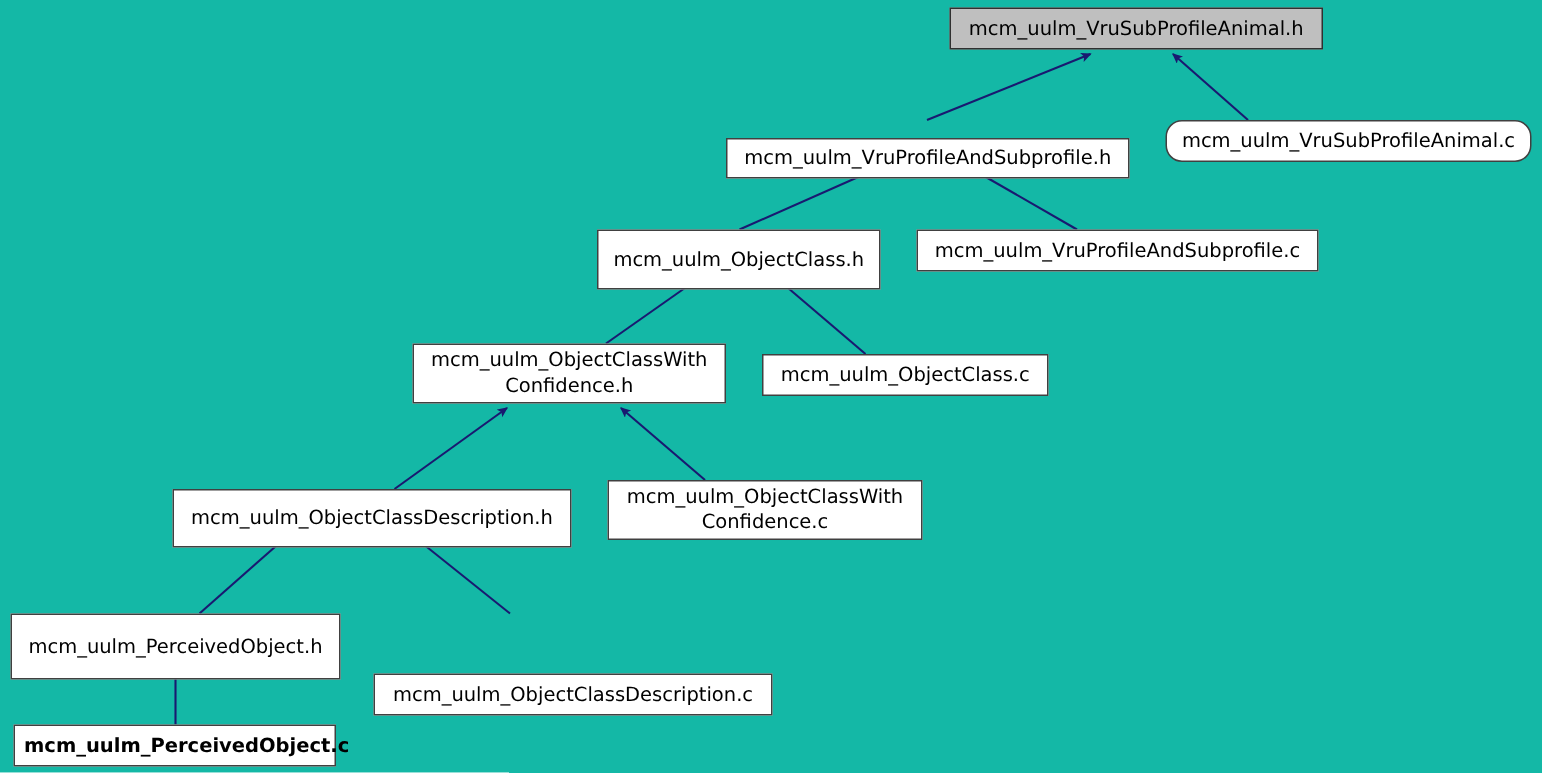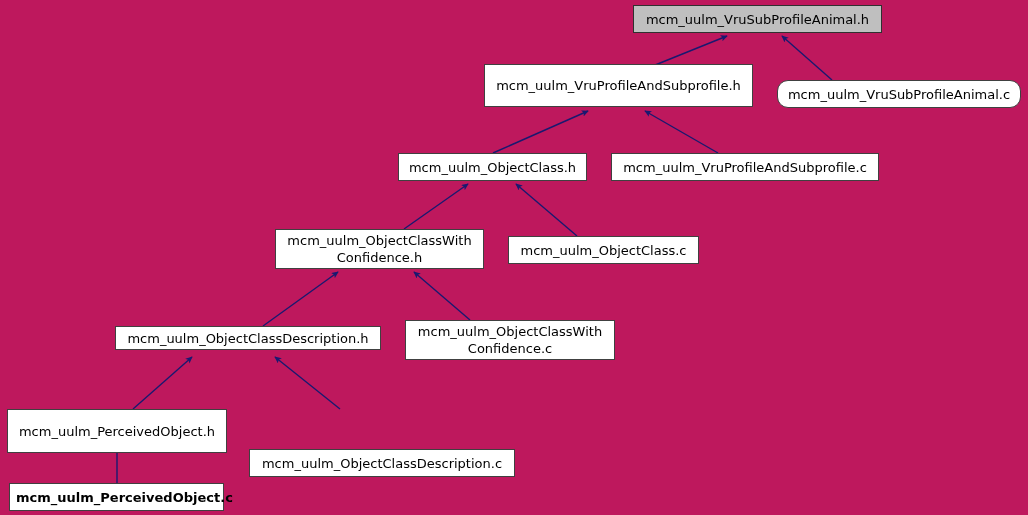--- a/index.html
+++ b/index.html
@@ -7,21 +7,21 @@
     padding: 0;
     background: #ffffff;
   }
   body {
     font-family: "DejaVu Sans", sans-serif;
   }
   #graph {
     position: relative;
     width: 1028px;
     height: 515px;
-    background: #be185d;
+    background: #14b8a6;
     overflow: hidden;
   }
   #edge-layer {
     position: absolute;
     left: 0;
     top: 0;
     width: 1028px;
     height: 515px;
     pointer-events: none;
   }
@@ -69,27 +69,27 @@
       <line x1="404" y1="229" x2="468" y2="184" stroke="#191970" stroke-width="1.4" marker-end="url(#arrowhead)"></line>
       <line x1="577" y1="236" x2="516" y2="184" stroke="#191970" stroke-width="1.4" marker-end="url(#arrowhead)"></line>
       <line x1="263" y1="326" x2="338" y2="272" stroke="#191970" stroke-width="1.4" marker-end="url(#arrowhead)"></line>
       <line x1="470" y1="320" x2="414" y2="272" stroke="#191970" stroke-width="1.4" marker-end="url(#arrowhead)"></line>
       <line x1="133" y1="409" x2="192" y2="357" stroke="#191970" stroke-width="1.4" marker-end="url(#arrowhead)"></line>
       <line x1="340" y1="409" x2="275" y2="357" stroke="#191970" stroke-width="1.4" marker-end="url(#arrowhead)"></line>
       <line x1="117" y1="483" x2="117" y2="440" stroke="#191970" stroke-width="1.4" marker-end="url(#arrowhead)"></line>
     </svg>
   <div id="node-layer">
       <div class="node root" style="left: 633px; top: 5px; width: 249px; height: 28px;"><span class="label">mcm_uulm_VruSubProfileAnimal.h</span></div>
-      <div class="node" style="left: 484px; top: 64px; width: 269px; height: 43px;"><span class="label">mcm_uulm_VruProfileAndSubprofile.h</span></div>
+      <div class="node" style="left: 484px; top: 92px; width: 269px; height: 27px;"><span class="label">mcm_uulm_VruProfileAndSubprofile.h</span></div>
       <div class="node" style="left: 777px; top: 80px; width: 244px; height: 28px; border-radius: 11px;"><span class="label">mcm_uulm_VruSubProfileAnimal.c</span></div>
-      <div class="node" style="left: 398px; top: 153px; width: 189px; height: 28px;"><span class="label">mcm_uulm_ObjectClass.h</span></div>
+      <div class="node" style="left: 398px; top: 153px; width: 189px; height: 40px;"><span class="label">mcm_uulm_ObjectClass.h</span></div>
       <div class="node" style="left: 611px; top: 153px; width: 268px; height: 28px;"><span class="label">mcm_uulm_VruProfileAndSubprofile.c</span></div>
       <div class="node" style="left: 275px; top: 229px; width: 209px; height: 40px;"><span class="label">mcm_uulm_ObjectClassWith
 Confidence.h</span></div>
       <div class="node" style="left: 508px; top: 236px; width: 191px; height: 28px; justify-content: center;"><span class="label">mcm_uulm_ObjectClass.c</span></div>
-      <div class="node" style="left: 115px; top: 326px; width: 266px; height: 24px;"><span class="label">mcm_uulm_ObjectClassDescription.h</span></div>
+      <div class="node" style="left: 115px; top: 326px; width: 266px; height: 39px;"><span class="label">mcm_uulm_ObjectClassDescription.h</span></div>
       <div class="node" style="left: 405px; top: 320px; width: 210px; height: 40px;"><span class="label">mcm_uulm_ObjectClassWith
 Confidence.c</span></div>
       <div class="node" style="left: 7px; top: 409px; width: 220px; height: 44px;"><span class="label">mcm_uulm_PerceivedObject.h</span></div>
       <div class="node" style="left: 249px; top: 409px; width: 266px; height: 28px; margin-top: 40px;"><span class="label">mcm_uulm_ObjectClassDescription.c</span></div>
       <div class="node" style="left: 9px; top: 483px; width: 215px; height: 28px; font-weight: bold;"><span class="label">mcm_uulm_PerceivedObject.c</span></div>
     </div>
 </div>
 
 </body></html>

